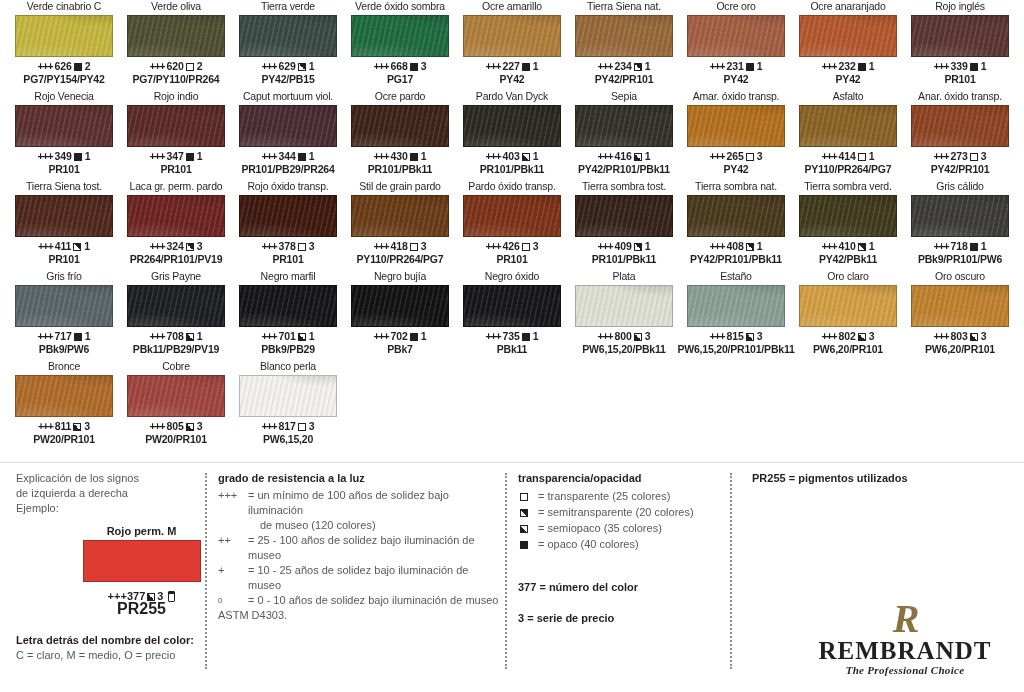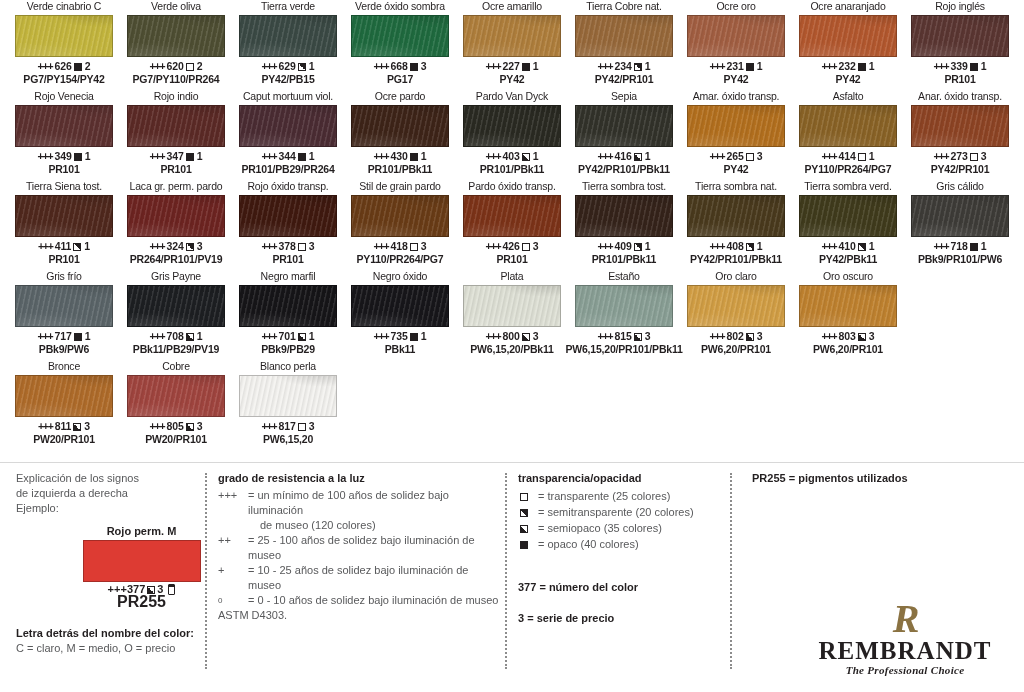--- a/index.html
+++ b/index.html
@@ -130,21 +130,21 @@
   .op-row .mk { width: 20px; flex: none; }
 
   
   #example-block { margin-top: 8px; text-align: center; width: 175px; margin-left: 38px; }
   #example-name { font-size: 11px; font-weight: bold; line-height: 14px; }
   #example-chip {
     width: 118px; height: 42px; margin: 2px auto 0;
     border: 1px solid rgba(0,0,0,0.25);
     position: relative; overflow: hidden;
   }
-  #example-line1 { font-size: 11px; font-weight: bold; margin-top: 1px; }
+  #example-line1 { font-size: 11px; font-weight: bold; margin-top: 8px; }
   #example-line2 { font-size: 16px; font-weight: bold; line-height: 13px; }
   .tube {
     display: inline-block; width: 7px; height: 11px;
     border: 1.2px solid #231f20; border-radius: 1px;
     vertical-align: -2px; margin-left: 5px;
     background:
       linear-gradient(#231f20 0 2px, #ffffff 2px 100%);
   }
 
   
@@ -207,21 +207,21 @@
       </div>
       <div class="swatch-cell">
         <div class="sw-name">Ocre amarillo</div>
         <div class="sw-chip" style="background:#b07f3c">
           <span class="tex"></span>
         </div>
         <div class="sw-line1"><span class="plus">+++</span><span class="num">227</span><span class="op opaque"></span><span class="ser">1</span></div>
         <div class="sw-line2">PY42</div>
       </div>
       <div class="swatch-cell">
-        <div class="sw-name">Tierra Cobre nat.</div>
+        <div class="sw-name">Tierra Siena nat.</div>
         <div class="sw-chip" style="background:#98693a">
           <span class="tex"></span>
         </div>
         <div class="sw-line1"><span class="plus">+++</span><span class="num">234</span><span class="op semitr"></span><span class="ser">1</span></div>
         <div class="sw-line2">PY42/PR101</div>
       </div>
       <div class="swatch-cell">
         <div class="sw-name">Ocre oro</div>
         <div class="sw-chip" style="background:#a35f42">
           <span class="tex"></span>
@@ -411,20 +411,28 @@
         <div class="sw-line1"><span class="plus">+++</span><span class="num">708</span><span class="op semiop"></span><span class="ser">1</span></div>
         <div class="sw-line2">PBk11/PB29/PV19</div>
       </div>
       <div class="swatch-cell">
         <div class="sw-name">Negro marfil</div>
         <div class="sw-chip" style="background:#161518">
           <span class="tex"></span>
         </div>
         <div class="sw-line1"><span class="plus">+++</span><span class="num">701</span><span class="op semiop"></span><span class="ser">1</span></div>
         <div class="sw-line2">PBk9/PB29</div>
+      </div>
+      <div class="swatch-cell">
+        <div class="sw-name">Negro bujía</div>
+        <div class="sw-chip" style="background:#131313">
+          <span class="tex"></span>
+        </div>
+        <div class="sw-line1"><span class="plus">+++</span><span class="num">702</span><span class="op opaque"></span><span class="ser">1</span></div>
+        <div class="sw-line2">PBk7</div>
       </div>
       <div class="swatch-cell">
         <div class="sw-name">Negro óxido</div>
         <div class="sw-chip" style="background:#17161a">
           <span class="tex"></span>
         </div>
         <div class="sw-line1"><span class="plus">+++</span><span class="num">735</span><span class="op opaque"></span><span class="ser">1</span></div>
         <div class="sw-line2">PBk11</div>
       </div>
       <div class="swatch-cell">

